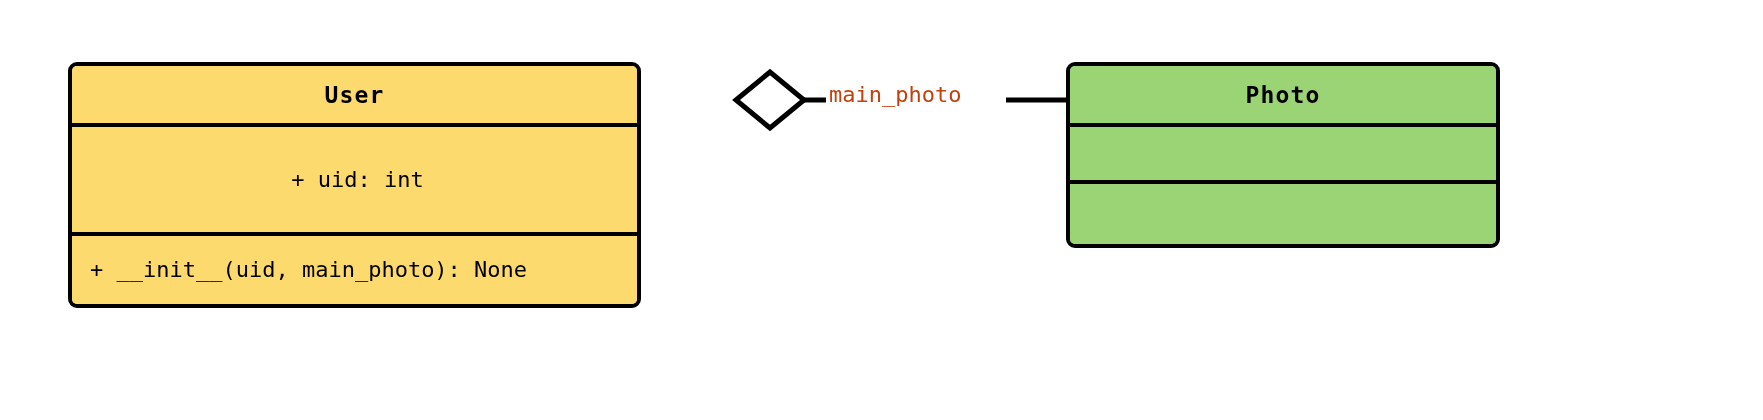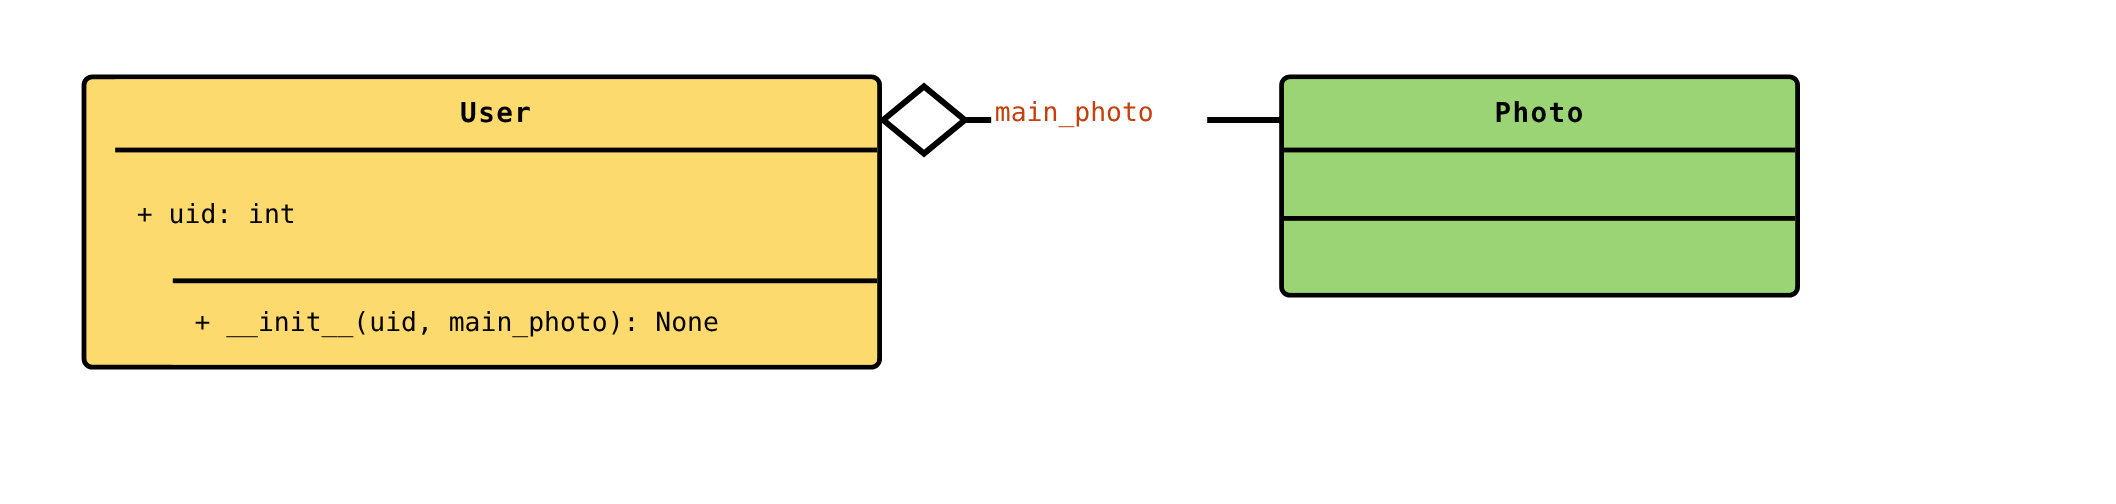--- a/index.html
+++ b/index.html
@@ -60,28 +60,27 @@
     line-height: 30px;
   }
   .uml-member .type-ref {
     font-weight: bold;
   }
 
   
   #class-user {
     left: 68px;
     top: 62px;
-    width: 667px;
+    width: 573px;
     height: 246px;
     background: #FCDA6E;
-    padding-left: 24px;
   }
   #class-user .c-title   { height: 57px; }
-  #class-user .c-attrs   { height: 109px; }
-  #class-user .c-methods { height: 72px; margin-left: 48px; }
+  #class-user .c-attrs   { height: 109px; align-items: center; }
+  #class-user .c-methods { height: 72px; }
 
   #class-photo {
     left: 1066px;
     top: 62px;
     width: 434px;
     height: 186px;
     background: #9BD474;
   }
   #class-photo .c-title   { height: 57px; }
   #class-photo .c-attrs   { height: 57px; }

